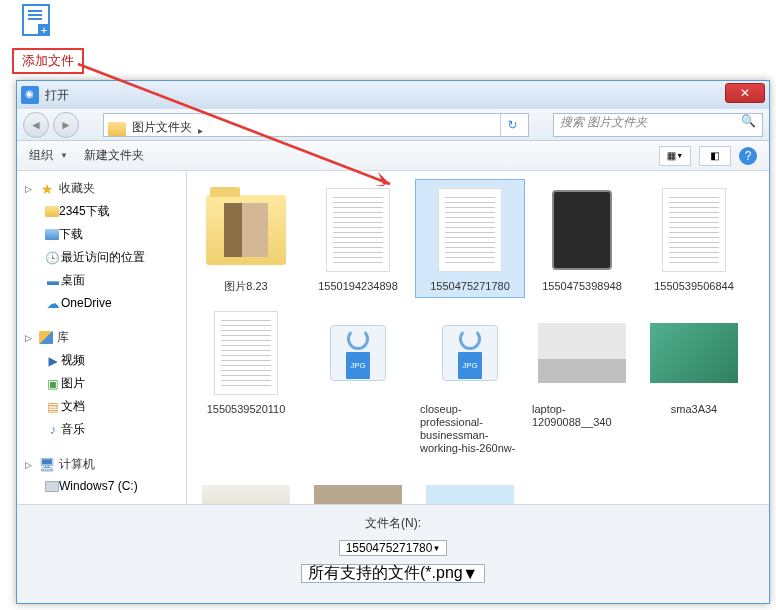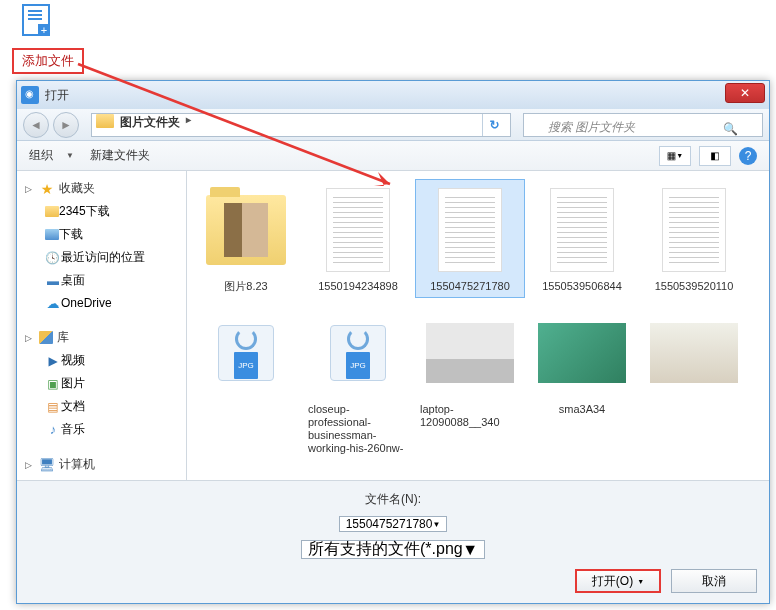--- a/index.html
+++ b/index.html
@@ -21,32 +21,32 @@
 
 .titlebar { height: 28px; background: linear-gradient(to bottom, #e8f0fa, #d0e0f0); display: flex; align-items: center; padding: 0 4px; position: relative; }
 .titlebar-icon { width: 18px; height: 18px; background: #3a8de0; border-radius: 2px; margin-right: 6px; position: relative; }
 .titlebar-icon::after { content: "◉"; color: #fff; font-size: 10px; position: absolute; top: 2px; left: 4px; }
 .titlebar-text { font-size: 12px; color: #333; }
 .close-btn { position: absolute; right: 4px; top: 2px; width: 40px; height: 20px; background: linear-gradient(to bottom, #e04343, #c23030); border: 1px solid #a02020; border-radius: 3px; color: #fff; font-size: 12px; text-align: center; line-height: 18px; cursor: pointer; }
 
 
 .navbar { height: 32px; background: linear-gradient(to bottom, #f4f8fc, #e4ecf4); border-bottom: 1px solid #c0d0e0; display: flex; align-items: center; padding: 0 6px; gap: 4px; }
 .nav-btn { width: 26px; height: 26px; border-radius: 50%; background: linear-gradient(to bottom, #f0f4f8, #d8e0e8); border: 1px solid #b0c0d0; display: flex; align-items: center; justify-content: center; font-size: 12px; color: #888; cursor: pointer; }
-.path-box { flex: 1; height: 24px; background: #fff; border: 1px solid #b0c0d0; display: flex; align-items: flex-start; padding: 0 4px; margin: 0 8px; font-weight: bold; }
+.path-box { flex: 1; height: 24px; background: #fff; border: 1px solid #b0c0d0; display: flex; align-items: flex-end; padding: 0 4px; margin: 0 20px; }
 .path-icon { width: 18px; height: 14px; background: linear-gradient(to bottom, #ffe090, #f0c050); border-radius: 1px; margin-right: 6px; }
 .path-text { font-size: 12px; color: #333; }
 .path-arrow { font-size: 10px; color: #555; margin: 0 6px; }
 .refresh-btn { width: 24px; height: 22px; border-left: 1px solid #c0d0e0; display: flex; align-items: center; justify-content: center; color: #3a8de0; font-size: 12px; margin-left: auto; cursor: pointer; }
-.search-box { width: 240px; height: 24px; background: #fff; border: 1px solid #b0c0d0; display: flex; align-items: flex-end; padding: 0 24px; }
+.search-box { width: 210px; height: 24px; background: #fff; border: 1px solid #b0c0d0; display: flex; align-items: flex-start; padding: 0 6px; }
 .search-text { font-size: 12px; color: #888; flex: 1; font-style: italic; }
 .search-icon { font-size: 12px; color: #3a8de0; }
 
 
 .toolbar { height: 30px; background: linear-gradient(to bottom, #f8fafc, #eef2f6); border-bottom: 1px solid #d0d8e0; display: flex; align-items: center; padding: 0 12px; gap: 16px; }
-.toolbar-item { font-size: 12px; color: #333; cursor: pointer; display: flex; align-items: center; gap: 13px; }
+.toolbar-item { font-size: 12px; color: #333; cursor: pointer; display: flex; align-items: center; gap: 7px; }
 .toolbar-item .dd { font-size: 8px; color: #555; }
 .toolbar-right { margin-left: auto; display: flex; gap: 8px; align-items: center; }
 .view-btn { width: 32px; height: 20px; border: 1px solid #c0d0e0; background: #fff; font-size: 10px; display: flex; align-items: center; justify-content: center; cursor: pointer; }
 .help-btn { width: 18px; height: 18px; border-radius: 50%; background: #3a8de0; color: #fff; font-size: 12px; text-align: center; line-height: 18px; cursor: pointer; }
 
 
 .content { flex: 1; display: flex; overflow: hidden; }
 
 
 .sidebar { width: 170px; background: #fff; border-right: 1px solid #d0d8e0; padding: 6px 0; overflow-y: auto; font-size: 12px; }
@@ -241,20 +241,26 @@
           <div class="file-item selected">
             <div class="file-thumb">
               <div class="thumb-doc">
                 <div class="thumb-doc-lines"></div>
               </div>
             </div>
             <div class="file-label">1550475271780</div>
           </div>
           <div class="file-item">
             <div class="file-thumb">
+              <div class="thumb-device"></div>
+            </div>
+            <div class="file-label">1550475398948</div>
+          </div>
+          <div class="file-item">
+            <div class="file-thumb">
               <div class="thumb-doc">
                 <div class="thumb-doc-lines"></div>
               </div>
             </div>
             <div class="file-label">1550539506844</div>
           </div>
           <div class="file-item">
             <div class="file-thumb">
               <div class="thumb-doc">
                 <div class="thumb-doc-lines"></div>
@@ -316,22 +322,15 @@
       <span class="filename-label">文件名(N):</span>
       <div class="filename-input">
         <span>1550475271780</span>
         <span class="dd">▼</span>
       </div>
       <div class="filetype-select">
         <span style="white-space:nowrap;overflow:hidden">所有支持的文件(*.png;*.jpg;*.b</span>
         <span class="dd">▼</span>
       </div>
     </div>
-    <div class="button-row">
-      <div class="btn primary">
-        <span>打开(O)</span>
-        <span class="dd">▼</span>
-      </div>
-      <div class="btn">取消</div>
-    </div>
   </div>
 
 </div>
 
 </body></html>

